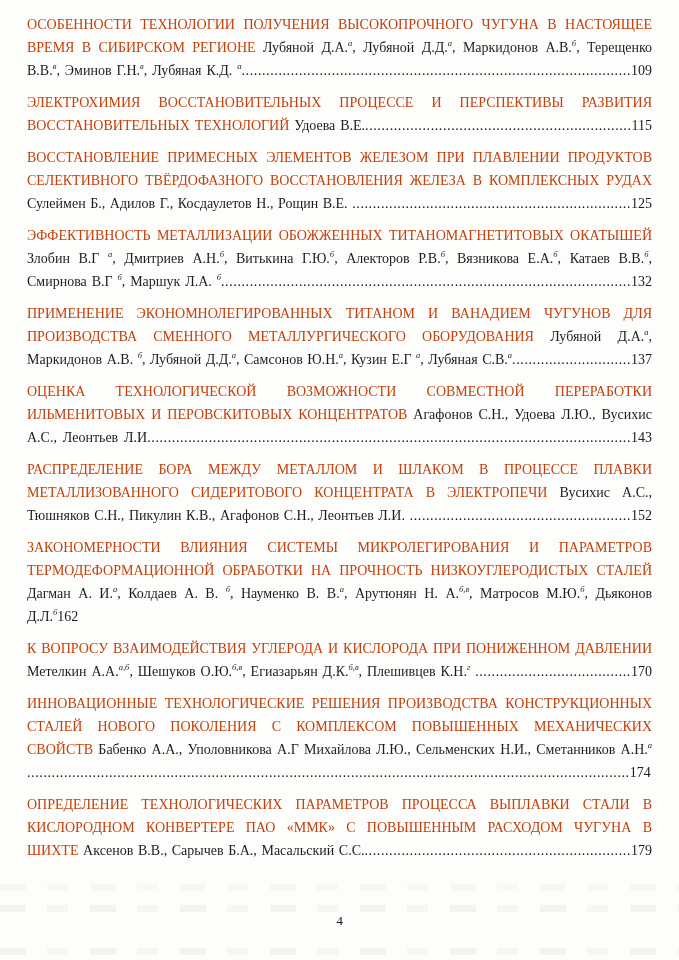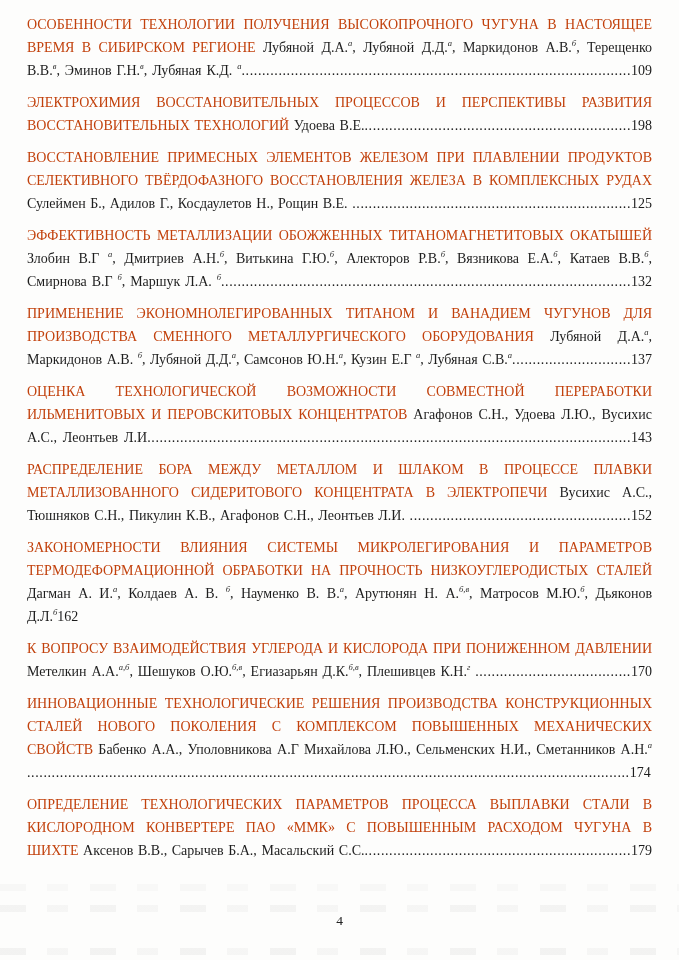--- a/index.html
+++ b/index.html
@@ -66,21 +66,21 @@
   .noise.n1 { top: 884px; opacity: 0.55; }
   .noise.n2 { top: 905px; opacity: 0.85; }
   .noise.n3 { top: 948px; opacity: 0.9; }
 </style>
 </head>
 <body>
 
 <div class="page">
   <main class="toc" id="toc">
       <p class="entry"><span class="entry-title">ОСОБЕННОСТИ ТЕХНОЛОГИИ ПОЛУЧЕНИЯ ВЫСОКОПРОЧНОГО ЧУГУНА В НАСТОЯЩЕЕ ВРЕМЯ В СИБИРСКОМ РЕГИОНЕ</span> <span class="entry-authors"><span>Лубяной Д.А.</span><sup>а</sup><span>, Лубяной Д.Д.</span><sup>а</sup><span>, Маркидонов А.В.</span><sup>б</sup><span>, Терещенко В.В.</span><sup>в</sup><span>, Эминов Г.Н.</span><sup>в</sup><span>, Лубяная К.Д. </span><sup>а</sup></span><span class="dots">.​.​.​.​.​.​.​.​.​.​.​.​.​.​.​.​.​.​.​.​.​.​.​.​.​.​.​.​.​.​.​.​.​.​.​.​.​.​.​.​.​.​.​.​.​.​.​.​.​.​.​.​.​.​.​.​.​.​.​.​.​.​.​.​.​.​.​.​.​.​.​.​.​.​.​.​.​.​.​.​.​.​.​.​.​.​.​.​.​.​.​.​.​.​.​</span><span class="pnum">109</span></p>
-      <p class="entry"><span class="entry-title">ЭЛЕКТРОХИМИЯ ВОССТАНОВИТЕЛЬНЫХ ПРОЦЕССОВ И ПЕРСПЕКТИВЫ РАЗВИТИЯ ВОССТАНОВИТЕЛЬНЫХ ТЕХНОЛОГИЙ</span> <span class="entry-authors"><span>Удоева В.Е.</span></span><span class="dots">.​.​.​.​.​.​.​.​.​.​.​.​.​.​.​.​.​.​.​.​.​.​.​.​.​.​.​.​.​.​.​.​.​.​.​.​.​.​.​.​.​.​.​.​.​.​.​.​.​.​.​.​.​.​.​.​.​.​.​.​.​.​.​.​.​</span><span class="pnum">198</span></p>
+      <p class="entry"><span class="entry-title">ЭЛЕКТРОХИМИЯ ВОССТАНОВИТЕЛЬНЫХ ПРОЦЕССЕ И ПЕРСПЕКТИВЫ РАЗВИТИЯ ВОССТАНОВИТЕЛЬНЫХ ТЕХНОЛОГИЙ</span> <span class="entry-authors"><span>Удоева В.Е.</span></span><span class="dots">.​.​.​.​.​.​.​.​.​.​.​.​.​.​.​.​.​.​.​.​.​.​.​.​.​.​.​.​.​.​.​.​.​.​.​.​.​.​.​.​.​.​.​.​.​.​.​.​.​.​.​.​.​.​.​.​.​.​.​.​.​.​.​.​.​</span><span class="pnum">115</span></p>
       <p class="entry"><span class="entry-title">ВОССТАНОВЛЕНИЕ ПРИМЕСНЫХ ЭЛЕМЕНТОВ ЖЕЛЕЗОМ ПРИ ПЛАВЛЕНИИ ПРОДУКТОВ СЕЛЕКТИВНОГО ТВЁРДОФАЗНОГО ВОССТАНОВЛЕНИЯ ЖЕЛЕЗА В КОМПЛЕКСНЫХ РУДАХ</span> <span class="entry-authors"><span>Сулеймен Б., Адилов Г., Косдаулетов Н., Рощин В.Е. </span></span><span class="dots">.​.​.​.​.​.​.​.​.​.​.​.​.​.​.​.​.​.​.​.​.​.​.​.​.​.​.​.​.​.​.​.​.​.​.​.​.​.​.​.​.​.​.​.​.​.​.​.​.​.​.​.​.​.​.​.​.​.​.​.​.​.​.​.​.​.​.​.​</span><span class="pnum">125</span></p>
       <p class="entry"><span class="entry-title">ЭФФЕКТИВНОСТЬ МЕТАЛЛИЗАЦИИ ОБОЖЖЕННЫХ ТИТАНОМАГНЕТИТОВЫХ ОКАТЫШЕЙ</span> <span class="entry-authors"><span>Злобин В.Г </span><sup>а</sup><span>, Дмитриев А.Н.</span><sup>б</sup><span>, Витькина Г.Ю.</span><sup>б</sup><span>, Алекторов Р.В.</span><sup>б</sup><span>, Вязникова Е.А.</span><sup>б</sup><span>, Катаев В.В.</span><sup>б</sup><span>, Смирнова В.Г </span><sup>б</sup><span>, Маршук Л.А. </span><sup>б</sup></span><span class="dots">.​.​.​.​.​.​.​.​.​.​.​.​.​.​.​.​.​.​.​.​.​.​.​.​.​.​.​.​.​.​.​.​.​.​.​.​.​.​.​.​.​.​.​.​.​.​.​.​.​.​.​.​.​.​.​.​.​.​.​.​.​.​.​.​.​.​.​.​.​.​.​.​.​.​.​.​.​.​.​.​.​.​.​.​.​.​.​.​.​.​.​.​.​.​.​.​.​.​.​.​</span><span class="pnum">132</span></p>
       <p class="entry"><span class="entry-title">ПРИМЕНЕНИЕ ЭКОНОМНОЛЕГИРОВАННЫХ ТИТАНОМ И ВАНАДИЕМ ЧУГУНОВ ДЛЯ ПРОИЗВОДСТВА СМЕННОГО МЕТАЛЛУРГИЧЕСКОГО ОБОРУДОВАНИЯ</span> <span class="entry-authors"><span>Лубяной Д.А.</span><sup>а</sup><span>, Маркидонов А.В. </span><sup>б</sup><span>, Лубяной Д.Д.</span><sup>а</sup><span>, Самсонов Ю.Н.</span><sup>а</sup><span>, Кузин Е.Г </span><sup>а</sup><span>, Лубяная С.В.</span><sup>а</sup></span><span class="dots">.​.​.​.​.​.​.​.​.​.​.​.​.​.​.​.​.​.​.​.​.​.​.​.​.​.​.​.​.​</span><span class="pnum">137</span></p>
       <p class="entry"><span class="entry-title">ОЦЕНКА ТЕХНОЛОГИЧЕСКОЙ ВОЗМОЖНОСТИ СОВМЕСТНОЙ ПЕРЕРАБОТКИ ИЛЬМЕНИТОВЫХ И ПЕРОВСКИТОВЫХ КОНЦЕНТРАТОВ</span> <span class="entry-authors"><span>Агафонов С.Н., Удоева Л.Ю., Вусихис А.С., Леонтьев Л.И</span></span><span class="dots">.​.​.​.​.​.​.​.​.​.​.​.​.​.​.​.​.​.​.​.​.​.​.​.​.​.​.​.​.​.​.​.​.​.​.​.​.​.​.​.​.​.​.​.​.​.​.​.​.​.​.​.​.​.​.​.​.​.​.​.​.​.​.​.​.​.​.​.​.​.​.​.​.​.​.​.​.​.​.​.​.​.​.​.​.​.​.​.​.​.​.​.​.​.​.​.​.​.​.​.​.​.​.​.​.​.​.​.​.​.​.​.​.​.​.​.​.​.​</span><span class="pnum">143</span></p>
       <p class="entry"><span class="entry-title">РАСПРЕДЕЛЕНИЕ БОРА МЕЖДУ МЕТАЛЛОМ И ШЛАКОМ В ПРОЦЕССЕ ПЛАВКИ МЕТАЛЛИЗОВАННОГО СИДЕРИТОВОГО КОНЦЕНТРАТА В ЭЛЕКТРОПЕЧИ</span> <span class="entry-authors"><span>Вусихис А.С., Тюшняков С.Н., Пикулин К.В., Агафонов С.Н., Леонтьев Л.И. </span></span><span class="dots">.​.​.​.​.​.​.​.​.​.​.​.​.​.​.​.​.​.​.​.​.​.​.​.​.​.​.​.​.​.​.​.​.​.​.​.​.​.​.​.​.​.​.​.​.​.​.​.​.​.​.​.​.​.​</span><span class="pnum">152</span></p>
       <p class="entry"><span class="entry-title">ЗАКОНОМЕРНОСТИ ВЛИЯНИЯ СИСТЕМЫ МИКРОЛЕГИРОВАНИЯ И ПАРАМЕТРОВ ТЕРМОДЕФОРМАЦИОННОЙ ОБРАБОТКИ НА ПРОЧНОСТЬ НИЗКОУГЛЕРОДИСТЫХ СТАЛЕЙ</span> <span class="entry-authors"><span>Дагман А. И.</span><sup>а</sup><span>, Колдаев А. В. </span><sup>б</sup><span>, Науменко В. В.</span><sup>а</sup><span>, Арутюнян Н. А.</span><sup>б,в</sup><span>, Матросов М.Ю.</span><sup>б</sup><span>, Дьяконов Д.Л.</span><sup>б</sup></span><span class="pnum">162</span></p>
       <p class="entry"><span class="entry-title">К ВОПРОСУ ВЗАИМОДЕЙСТВИЯ УГЛЕРОДА И КИСЛОРОДА ПРИ ПОНИЖЕННОМ ДАВЛЕНИИ</span> <span class="entry-authors"><span>Метелкин А.А.</span><sup>а,б</sup><span>, Шешуков О.Ю.</span><sup>б,в</sup><span>, Егиазарьян Д.К.</span><sup>б,в</sup><span>, Плешивцев К.Н.</span><sup>г</sup><span> </span></span><span class="dots">.​.​.​.​.​.​.​.​.​.​.​.​.​.​.​.​.​.​.​.​.​.​.​.​.​.​.​.​.​.​.​.​.​.​.​.​.​.​</span><span class="pnum">170</span></p>
       <p class="entry"><span class="entry-title">ИННОВАЦИОННЫЕ ТЕХНОЛОГИЧЕСКИЕ РЕШЕНИЯ ПРОИЗВОДСТВА КОНСТРУКЦИОННЫХ СТАЛЕЙ НОВОГО ПОКОЛЕНИЯ С КОМПЛЕКСОМ ПОВЫШЕННЫХ МЕХАНИЧЕСКИХ СВОЙСТВ</span> <span class="entry-authors"><span>Бабенко А.А., Уполовникова А.Г Михайлова Л.Ю., Сельменских Н.И., Сметанников А.Н.</span><sup>а</sup><span> </span></span><span class="dots">.​.​.​.​.​.​.​.​.​.​.​.​.​.​.​.​.​.​.​.​.​.​.​.​.​.​.​.​.​.​.​.​.​.​.​.​.​.​.​.​.​.​.​.​.​.​.​.​.​.​.​.​.​.​.​.​.​.​.​.​.​.​.​.​.​.​.​.​.​.​.​.​.​.​.​.​.​.​.​.​.​.​.​.​.​.​.​.​.​.​.​.​.​.​.​.​.​.​.​.​.​.​.​.​.​.​.​.​.​.​.​.​.​.​.​.​.​.​.​.​.​.​.​.​.​.​.​.​.​.​.​.​.​.​.​.​.​.​.​.​.​.​.​.​.​.​.​</span><span class="pnum">174</span></p>
       <p class="entry"><span class="entry-title">ОПРЕДЕЛЕНИЕ ТЕХНОЛОГИЧЕСКИХ ПАРАМЕТРОВ ПРОЦЕССА ВЫПЛАВКИ СТАЛИ В КИСЛОРОДНОМ КОНВЕРТЕРЕ ПАО «ММК» С ПОВЫШЕННЫМ РАСХОДОМ ЧУГУНА В ШИХТЕ</span> <span class="entry-authors"><span>Аксенов В.В., Сарычев Б.А., Масальский С.С.</span></span><span class="dots">.​.​.​.​.​.​.​.​.​.​.​.​.​.​.​.​.​.​.​.​.​.​.​.​.​.​.​.​.​.​.​.​.​.​.​.​.​.​.​.​.​.​.​.​.​.​.​.​.​.​.​.​.​.​.​.​.​.​.​.​.​.​.​.​.​</span><span class="pnum">179</span></p>
     </main>

